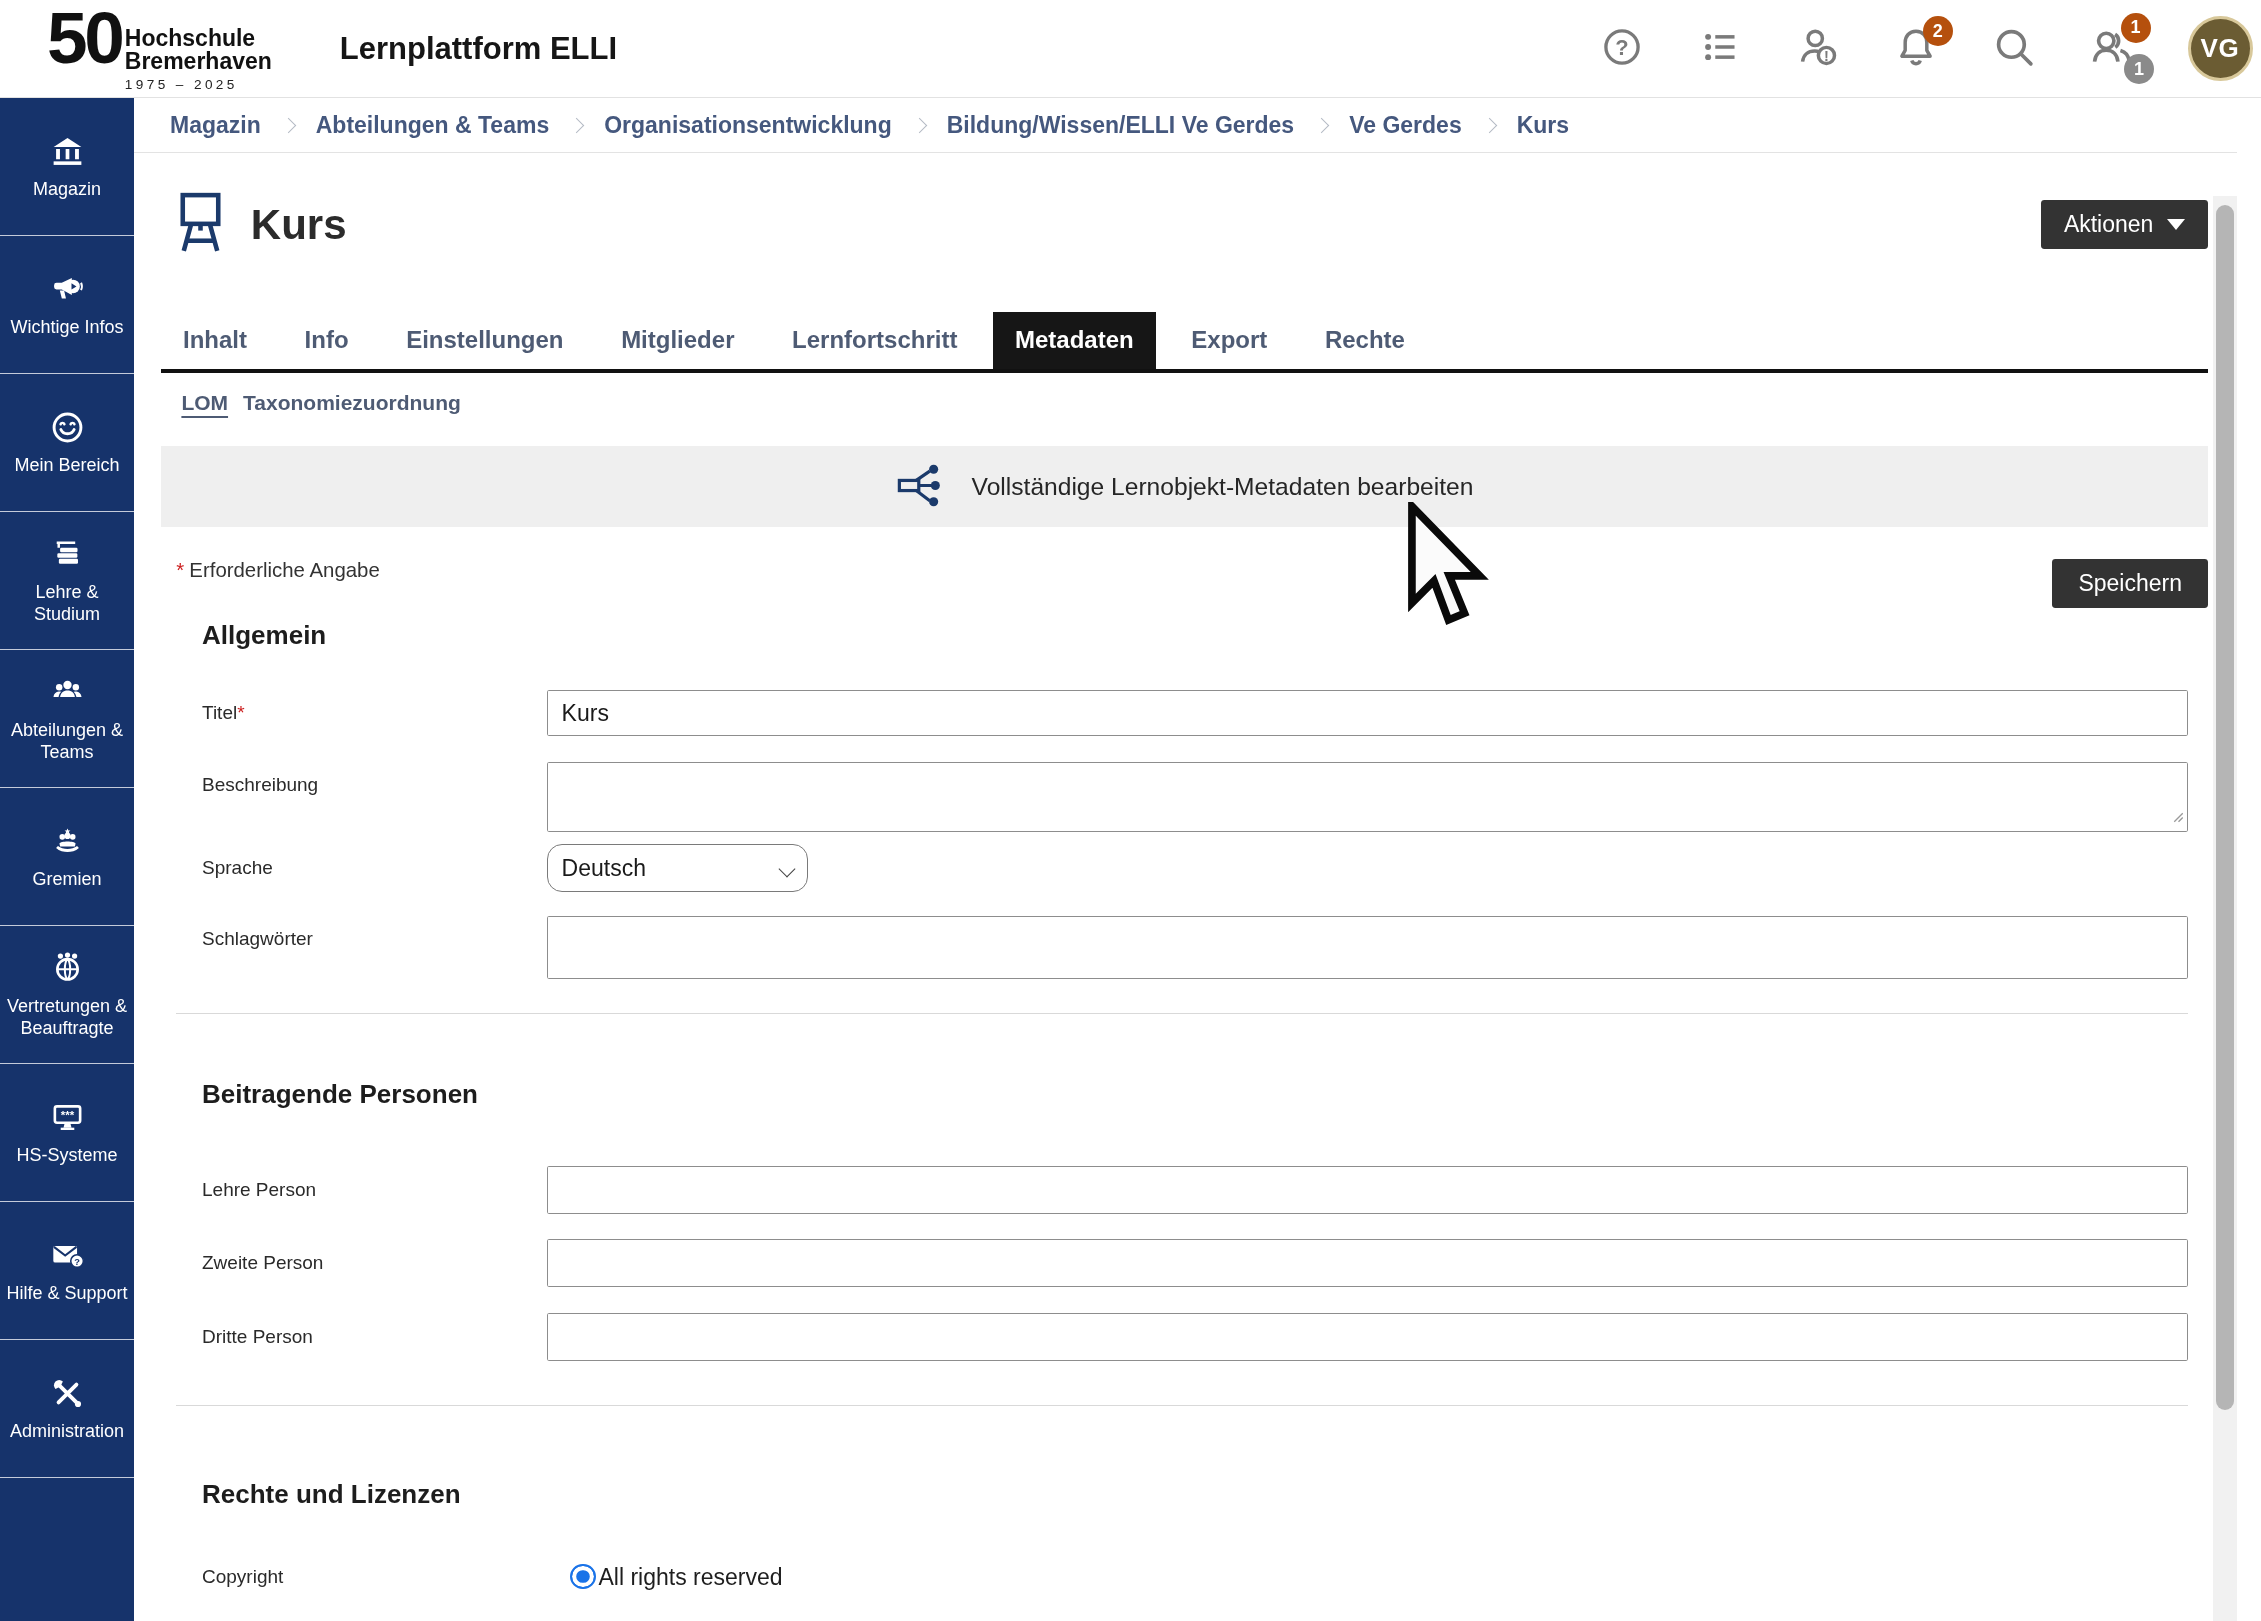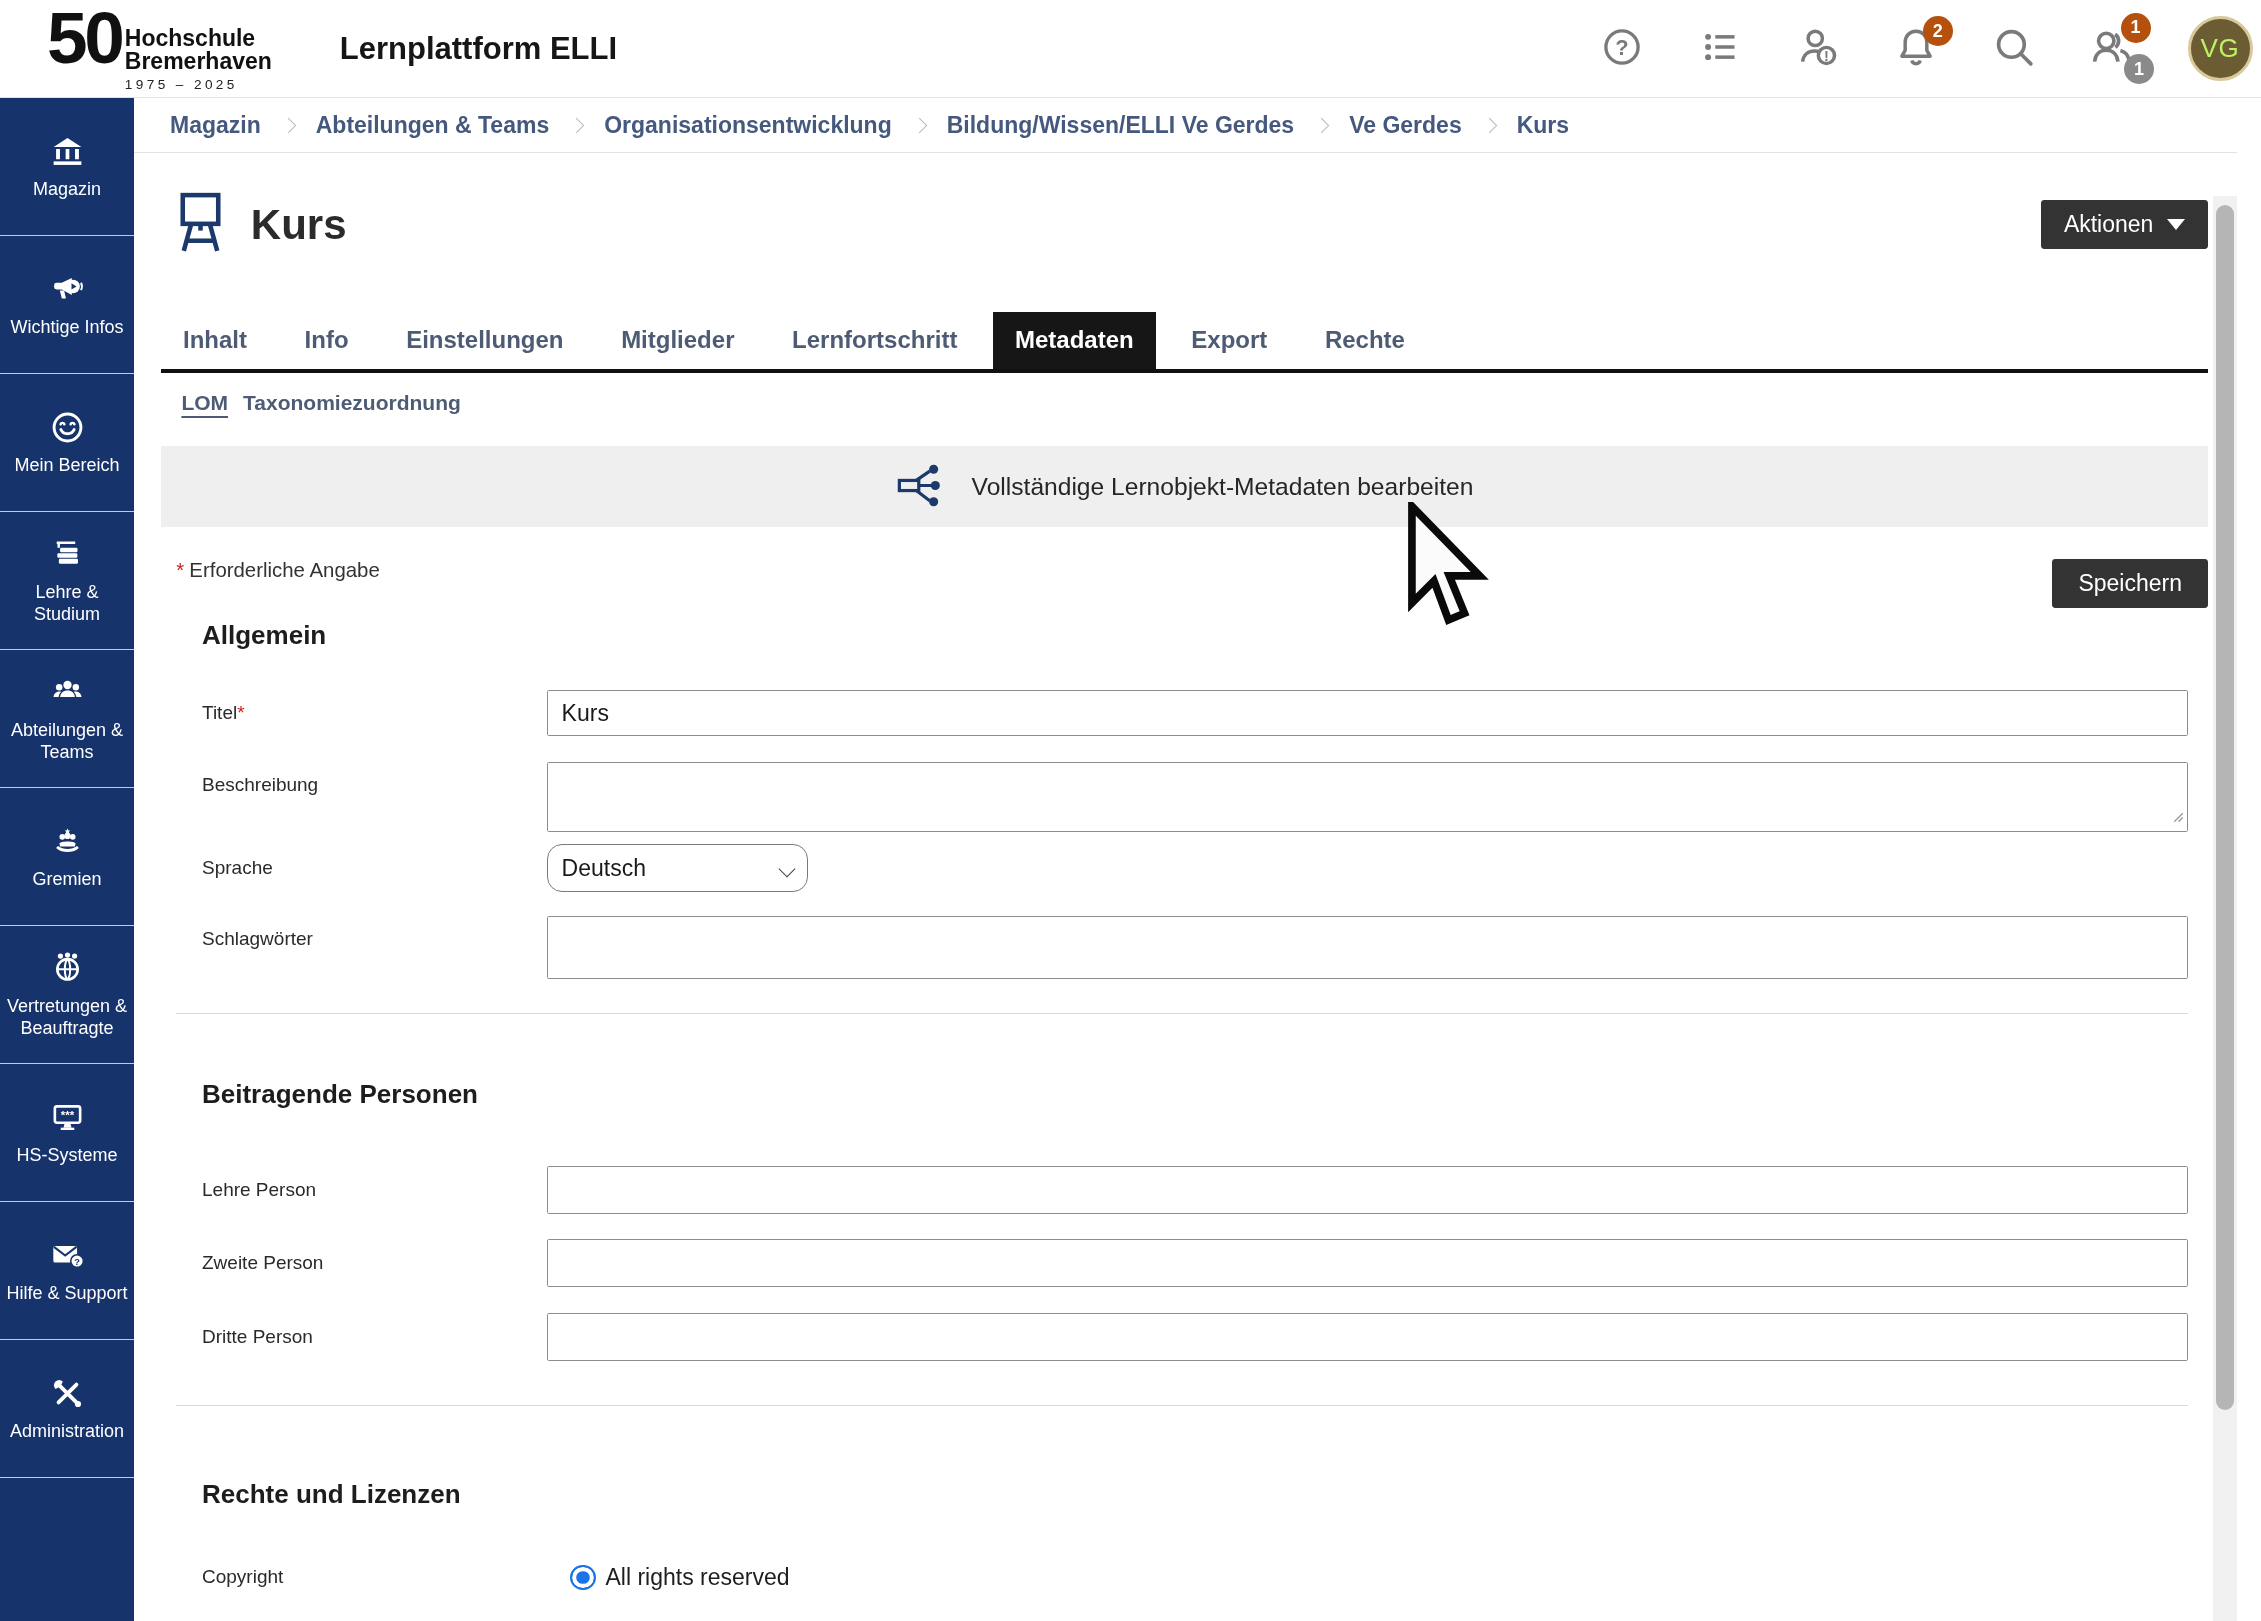--- a/index.html
+++ b/index.html
@@ -20,22 +20,22 @@
     display:inline-flex; align-items:center; justify-content:center; cursor:pointer; }
   .badge { position:absolute; min-width:30px; height:30px; padding:0 5.1px; border-radius:15.3px;
     color:#fff; font-size:18px; font-weight:700; display:flex; align-items:center;
     justify-content:center; }
   .badge.orange { background:#b5500d; }
   .badge.gray { background:#8a8a8a; }
   .badge.bell-pos { top:-10.2px; right:-15.3px; }
   .badge.top-pos { top:-13.6px; right:-17px; }
   .badge.bot-pos { bottom:-13.6px; right:-20.4px; }
   .avatar { width:65px; height:65px; border-radius:50%; background:#6b5c33;
-    border:3.4px solid #d8c89a; color:#bef264; font-size:26px; display:flex; align-items:center;
-    justify-content:center; letter-spacing:0.8px; cursor:pointer; }
+    border:3.4px solid #d8c89a; color:#ffffff; font-size:26px; display:flex; align-items:center;
+    justify-content:center; letter-spacing:0.8px; cursor:pointer;font-weight:bold; }
 
   
   .sidebar { position:absolute; left:0; top:98px; width:134px; height:1524px;
     background:#16336b; z-index:10; display:flex; flex-direction:column; }
   .side-item { height:138px; flex:none; display:flex; flex-direction:column; align-items:center;
     justify-content:center; gap:8.5px; border-bottom:0.8px solid rgba(255,255,255,0.75);
     cursor:pointer; padding:5.1px 3.4px; }
   .side-icon svg { width:37px; height:37px; display:block; }
   .side-label { color:#fff; font-size:18px; text-align:center; line-height:1.25; }
 
@@ -99,21 +99,21 @@
     font-family:"Liberation Sans",sans-serif; }
   .select-wrap { position:relative; display:inline-block; }
   .select-chevron { position:absolute; right:15.3px; top:18.7px; width:12px; height:12px;
     border-left:1.7px solid #444; border-bottom:1.7px solid #444; transform:rotate(-45deg);
     pointer-events:none; }
 
   .divider { border:none; border-top:1.7px solid #d9d9d9; margin:34px 20.4px 0 15.3px; }
   .divider.d2 { margin-top:44px; }
 
   .copyright-row { margin-top:54px; }
-  .radio-wrap { display:flex; align-items:center; gap:10px; padding-left:23px; }
+  .radio-wrap { display:flex; align-items:flex-start; gap:3px; padding-left:23px; }
   .radio { width:25.5px; height:25.5px; flex:none; border-radius:50%; background:#1a73e8;
     box-shadow:inset 0 0 0 4.2px #fff, inset 0 0 0 25.5px #1a73e8, 0 0 0 0 transparent;
     border:2.5px solid #1a73e8; cursor:pointer; }
   .radio-label { font-size:23px; color:#1e1e1e; }
 
   
   .scrollbar { position:absolute; right:0; top:98px; width:24px; height:1524px; background:#f1f1f1; }
   .scroll-thumb { position:absolute; left:2.5px; top:8.5px; width:18.7px; height:1205px;
     background:#b5b5b5; border-radius:10.2px; }
 

